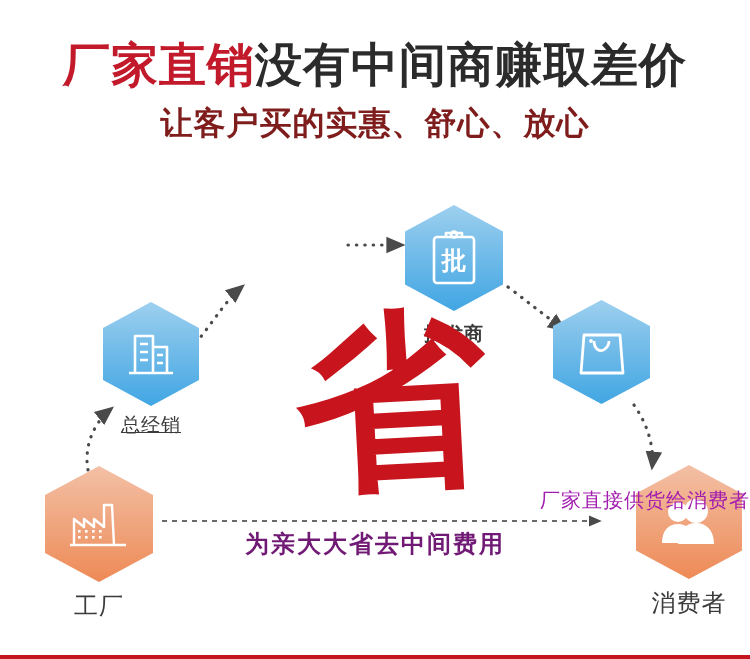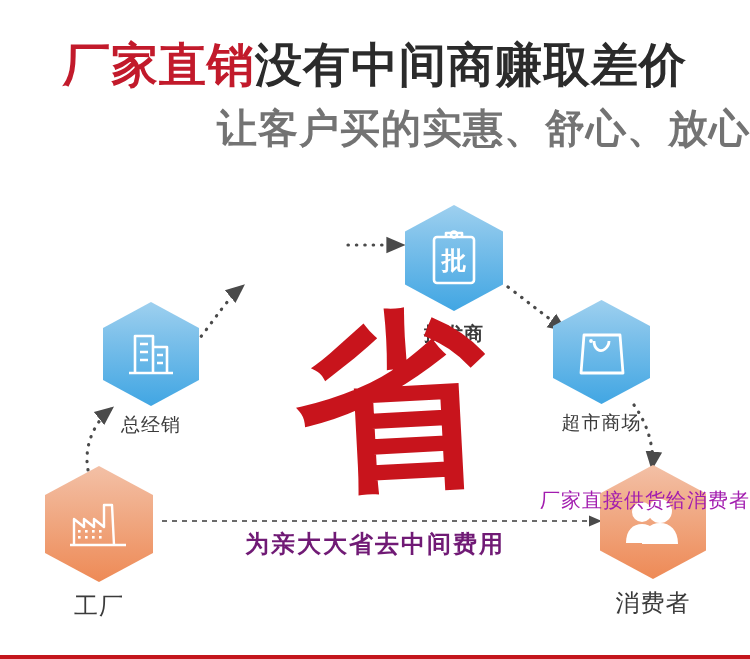--- a/index.html
+++ b/index.html
@@ -12,22 +12,22 @@
 
   
   .headline{
     position:absolute;left:0;top:40px;width:750px;text-align:center;
     font-size:47px;font-weight:bold;letter-spacing:1px;white-space:nowrap;
     line-height:1.05;
   }
   .headline .hl-red{color:#c21a2b;}
   .headline .hl-dark{color:#2b2b2b;}
   .subline{
-    position:absolute;left:0;top:106px;width:750px;text-align:right;
-    font-size:40px;font-weight:bold;color:#737373;letter-spacing:1px;
+    position:absolute;left:0;top:106px;width:750px;text-align:center;
+    font-size:32px;font-weight:bold;color:#7f1d1d;letter-spacing:1px;
     white-space:nowrap;line-height:1.1;
   }
 
   
   .node{position:absolute;}
   .hex{
     position:relative;
     -webkit-clip-path:polygon(50% 0%,100% 25%,100% 75%,50% 100%,0% 75%,0% 25%);
     clip-path:polygon(50% 0%,100% 25%,100% 75%,50% 100%,0% 75%,0% 25%);
     display:flex;align-items:center;justify-content:center;
@@ -127,21 +127,21 @@
           <path d="M29,18 L43,18 L43,44"></path>
           <path d="M5,44 L49,44"></path>
           <path d="M16,15 L24,15"></path>
             <path d="M16,23 L24,23"></path>
             <path d="M16,31 L24,31"></path>
           <path d="M33,26 L39,26"></path>
             <path d="M33,34 L39,34"></path>
         </g>
       </svg>
     </div>
-    <div class="node-label" style="top:110px;">总经销</div>
+    <div class="node-label" style="top:110px;text-decoration:underline;">总经销</div>
   </div>
 
 
   <div class="node" style="left:405px;top:205px;width:98px;height:106px;">
     <div class="hex blue" style="width:98px;height:106px;">
       <svg width="52" height="58" viewBox="0 0 52 58">
         <g fill="none" stroke="#ffffff" stroke-width="2.6" stroke-linejoin="round">
           <rect x="6" y="8" width="40" height="46" rx="3"></rect>
           <path d="M18,8 L18,4 L34,4 L34,8"></path>
           <circle cx="26" cy="5.5" r="3"></circle>
@@ -155,24 +155,23 @@
   <div class="node" style="left:553px;top:300px;width:97px;height:104px;">
     <div class="hex blue" style="width:97px;height:104px;">
       <svg width="52" height="54" viewBox="0 0 52 54">
         <g fill="none" stroke="#ffffff" stroke-width="2.8" stroke-linejoin="round">
           <path d="M8,10 L44,10 L47,48 L5,48 z"></path>
           <path d="M18,16 C18,24 24,28 29,24 C32,21.5 33,18 33,16"></path>
         </g>
         <circle cx="15" cy="16" r="1.9" fill="#ffffff"></circle>
       </svg>
     </div>
-    <div class="node-label" style="top:110px;">超市商场</div>
   </div>
 
-  <div class="node" style="left:600px;top:465px;width:106px;height:114px;">
+  <div class="node" style="left:636px;top:465px;width:106px;height:114px;">
     <div class="hex orange" style="width:106px;height:114px;">
       <svg width="62" height="50" viewBox="0 0 62 50">
         <g fill="#ffffff">
           <circle cx="20" cy="15" r="10"></circle>
           <path d="M4,46 C4,33 11,27 20,27 C29,27 36,33 36,46 z"></path>
           <circle cx="38" cy="14" r="12"></circle>
           <path d="M20,47 C20,33 28,26 38,26 C48,26 56,33 56,47 z"></path>
         </g>
       </svg>
     </div>

